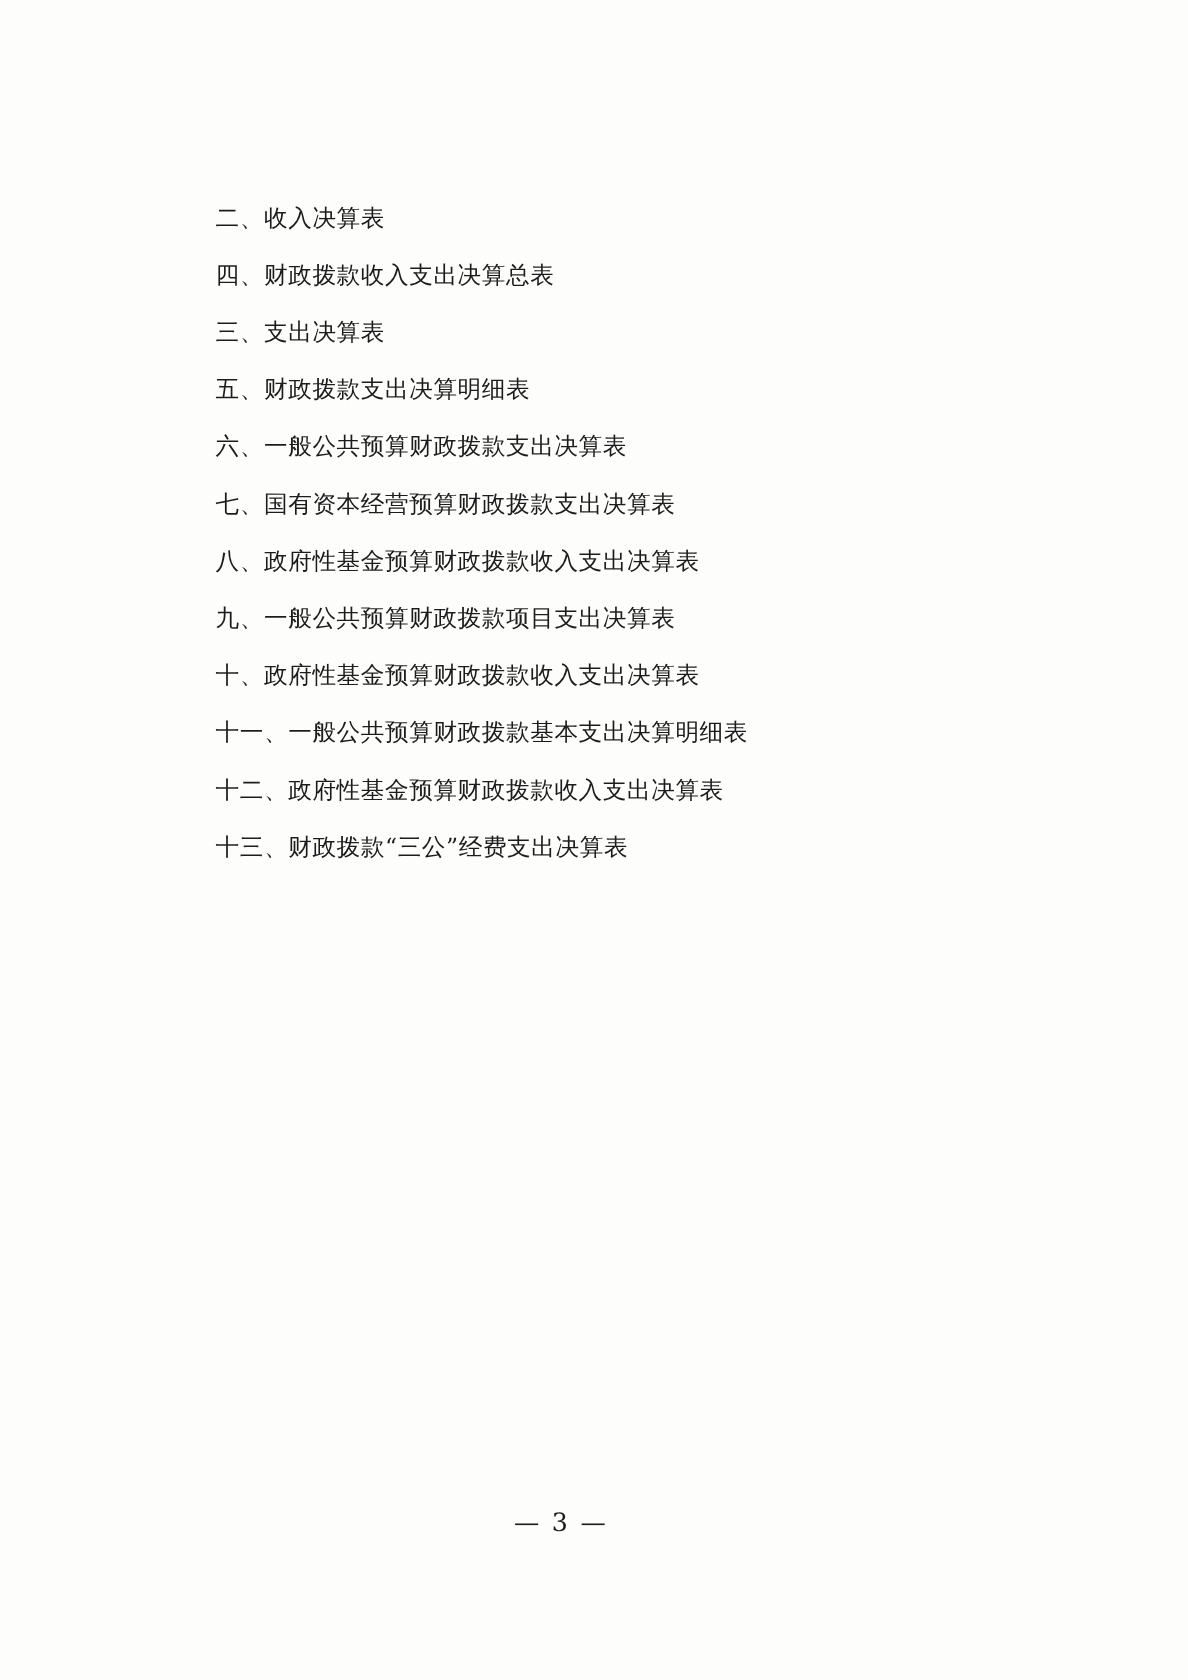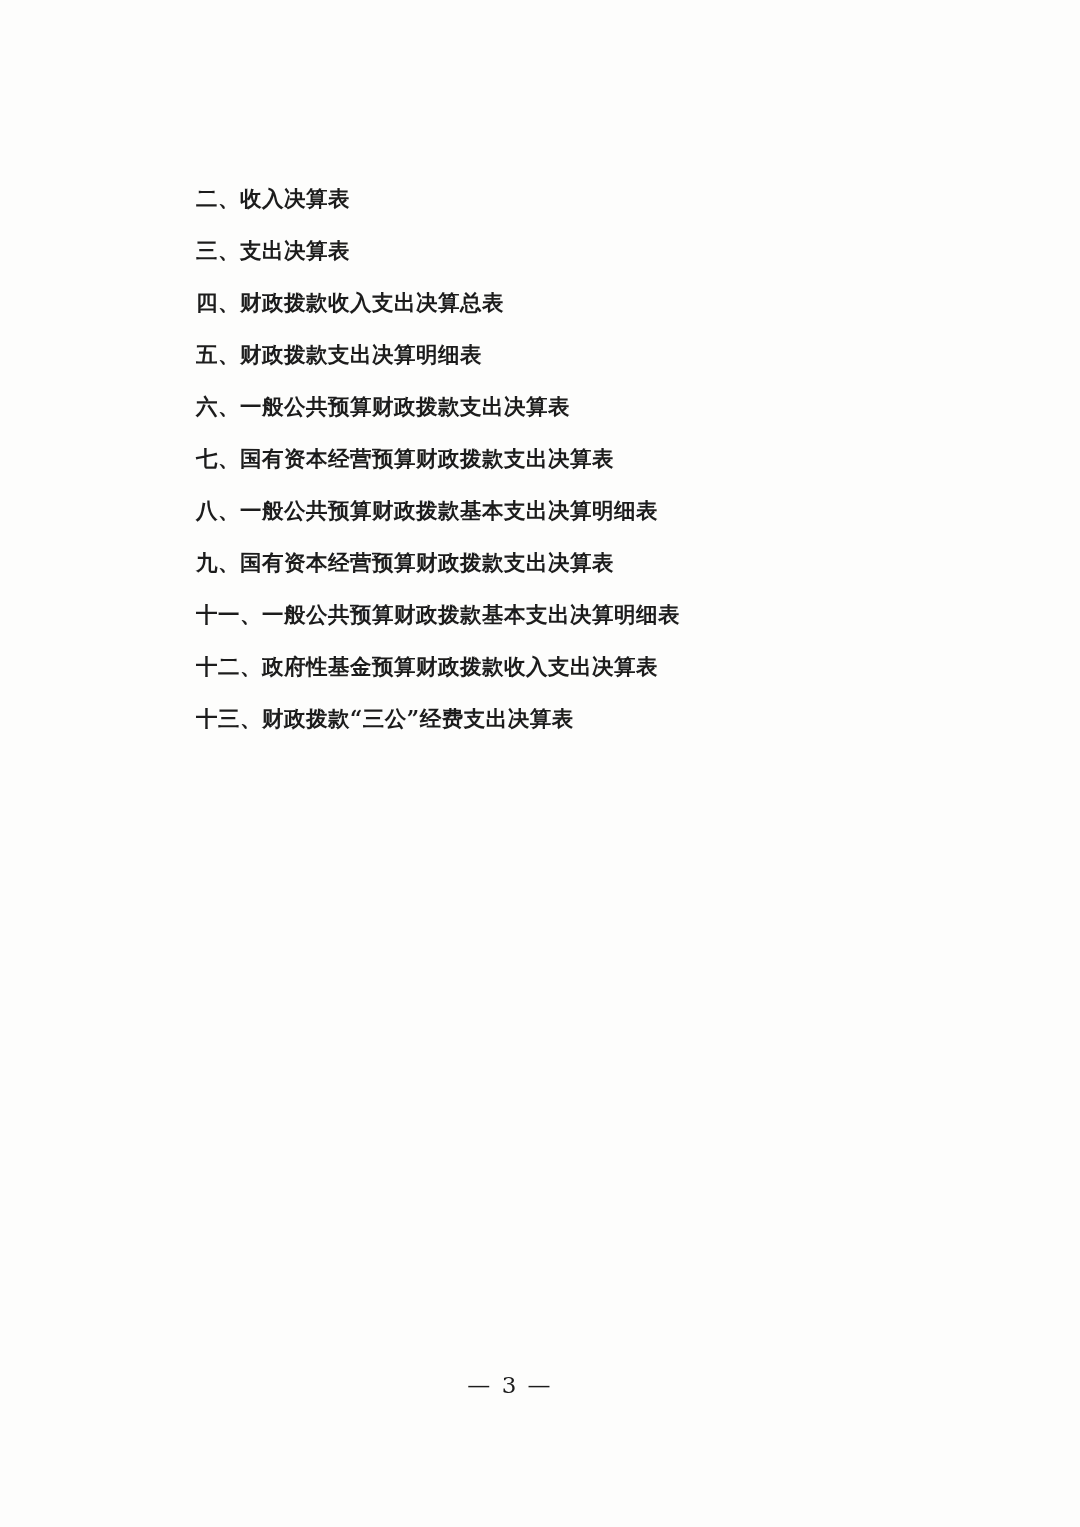--- a/index.html
+++ b/index.html
@@ -27,21 +27,20 @@
     width: 760px;
   }
   .toc-item {
     font-size: 21.5px;
     line-height: 1;
     letter-spacing: 0.5px;
     color: #1c1c1c;
     margin-bottom: 30.5px;
     white-space: nowrap;
     font-family: "DejaVu Serif", "Liberation Serif", serif;
-    font-weight: bold;
   }
   .page-number {
     position: absolute;
     left: 0;
     right: 0;
     top: 1372px;
     text-align: center;
     padding-right: 60px;
     font-size: 23px;
     letter-spacing: 2px;
@@ -52,27 +51,28 @@
     display: inline-block;
     padding: 0 8px;
   }
 </style>
 </head>
 <body>
 
 <div class="page">
   <div class="content">
     <div class="toc-item">二、收入决算表</div>
+    <div class="toc-item">四、财政拨款收入支出决算总表</div>
     <div class="toc-item">三、支出决算表</div>
-    <div class="toc-item">四、财政拨款收入支出决算总表</div>
     <div class="toc-item">五、财政拨款支出决算明细表</div>
     <div class="toc-item">六、一般公共预算财政拨款支出决算表</div>
     <div class="toc-item">七、国有资本经营预算财政拨款支出决算表</div>
-    <div class="toc-item">八、一般公共预算财政拨款基本支出决算明细表</div>
-    <div class="toc-item">九、国有资本经营预算财政拨款支出决算表</div>
+    <div class="toc-item">八、政府性基金预算财政拨款收入支出决算表</div>
+    <div class="toc-item">九、一般公共预算财政拨款项目支出决算表</div>
+    <div class="toc-item">十、政府性基金预算财政拨款收入支出决算表</div>
     <div class="toc-item">十一、一般公共预算财政拨款基本支出决算明细表</div>
     <div class="toc-item">十二、政府性基金预算财政拨款收入支出决算表</div>
     <div class="toc-item">十三、财政拨款“三公”经费支出决算表</div>
   </div>
 
   <div class="page-number">
     <span class="num">— 3 —</span>
   </div>
 </div>
 

